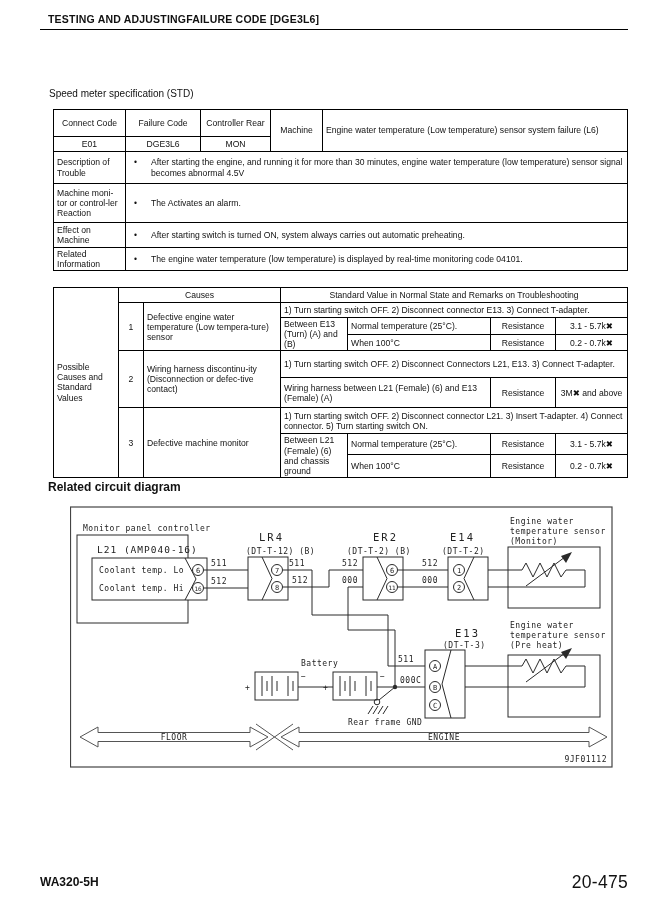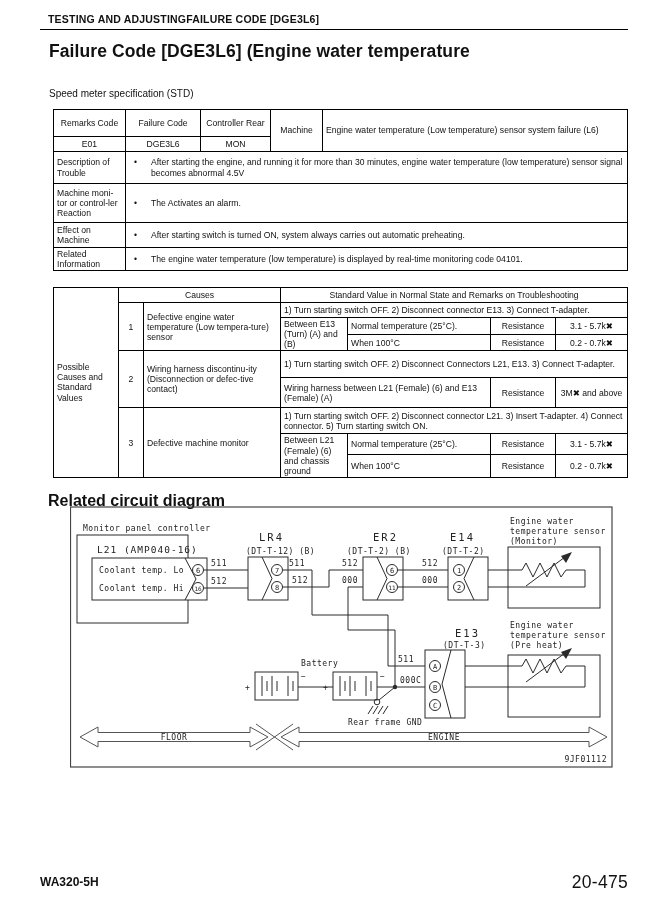--- a/index.html
+++ b/index.html
@@ -14,21 +14,21 @@
   
   table{border-collapse:collapse;table-layout:fixed;}
   .t1{position:absolute;top:109px;left:53px;width:574px;}
   .t2{position:absolute;top:287px;left:53px;width:574px;}
   .t1 td,.t2 td{border:1px solid #000;font-size:8.6px;line-height:1.18;padding:1px 3px;
                 vertical-align:middle;color:#111;}
   .c{text-align:center;}
   .bul{display:flex;gap:9px;padding-left:5px;align-items:flex-start;}
   .bul .bchar{flex:0 0 8px;}
   
-  .diag-heading{position:absolute;top:480px;left:48px;font-size:16px;font-weight:bold;margin-top:12px;}
+  .diag-heading{position:absolute;top:480px;left:48px;font-size:12px;font-weight:bold;}
   .diagram{position:absolute;top:506px;left:70px;}
   .diagram .ln{stroke:#2a2a2a;stroke-width:1;fill:none;}
   .diagram .box{stroke:#2a2a2a;stroke-width:1;fill:#ffffff;}
   .diagram .frame{stroke:#444;stroke-width:1.2;fill:none;}
   .diagram text{font-family:"DejaVu Sans Mono",monospace;fill:#222;}
   .dt8{font-size:8px;letter-spacing:0.5px;}
   .dt9{font-size:9.5px;letter-spacing:1px;}
   .dt10{font-size:10.5px;letter-spacing:2px;}
   .pin{font-size:7px;letter-spacing:0;}
   .pin2{font-size:6px;letter-spacing:0;}
@@ -43,35 +43,34 @@
 
 <div class="page">
 
   <div class="hdr">
     <span>TESTING AND ADJUSTING</span>
     <span>FAILURE CODE [DGE3L6]</span>
   </div>
   <div class="hdr-rule"></div>
 
   <div class="title">
-    <div>Failure Code [DGE3L6] (Engine water temperature</div>
   </div>
   <div class="subtitle">Speed meter specification (STD)</div>
 
   <table class="t1">
     <colgroup>
         <col style="width:72px">
         <col style="width:75px">
         <col style="width:70px">
         <col style="width:52px">
         <col style="width:305px">
       </colgroup>
     <tbody>
         <tr style="height:27px">
-      <td class="c">Remarks Code</td>
+      <td class="c">Connect Code</td>
       <td class="c">Failure Code</td>
       <td class="c">Controller Rear</td>
       <td class="c" rowspan="2">Machine</td>
       <td rowspan="2">Engine water temperature (Low temperature) sensor system failure (L6)</td>
     </tr>
     <tr style="height:15px">
       <td class="c">E01</td>
       <td class="c">DGE3L6</td>
       <td class="c">MON</td>
     </tr>

